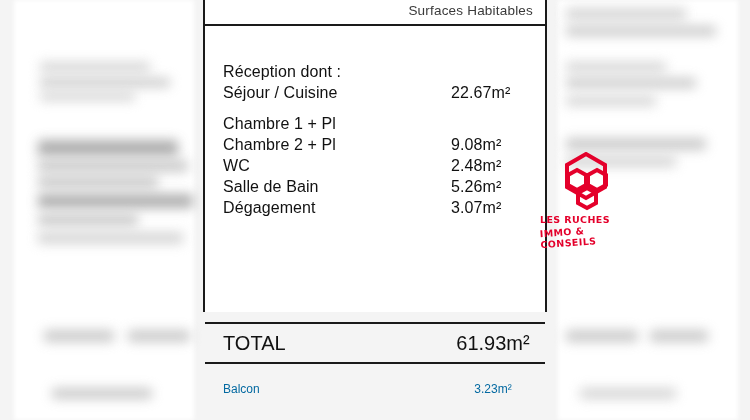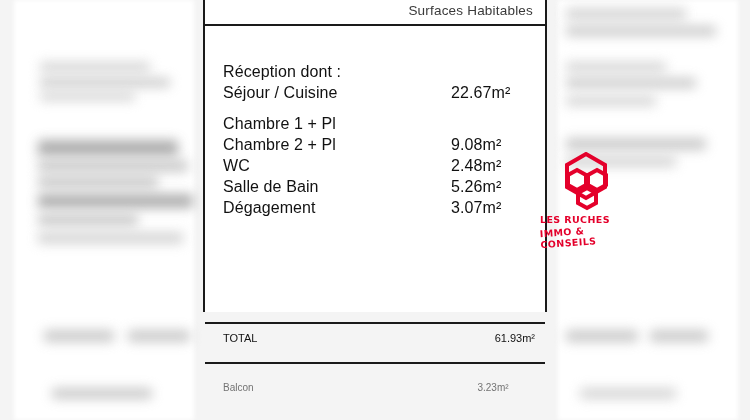--- a/index.html
+++ b/index.html
@@ -107,36 +107,36 @@
     padding-left: 40px;
   }
   .row.gap-before { margin-top: 10px; }
 
   .total-row {
     position: absolute;
     left: 18px;
     right: 10px;
     top: 332px;
     display: flex;
-    font-size: 11px;
+    font-size: 20px;
     color: #111111;
   }
   .total-row .value {
     margin-left: auto;
     min-width: 84px;
-    text-align: right;
+    text-align: center;
   }
   .balcon-row {
     position: absolute;
     left: 18px;
     right: 10px;
     top: 382px;
     display: flex;
-    font-size: 10px;
-    color: #737373;
+    font-size: 12px;
+    color: #0369a1;
   }
   .balcon-row .value {
     margin-left: auto;
     min-width: 84px;
     text-align: center;
   }
 
   
   .watermark {
     position: absolute;

